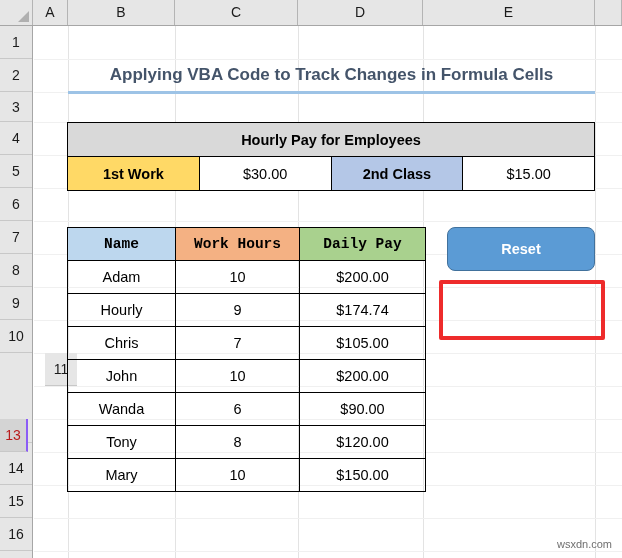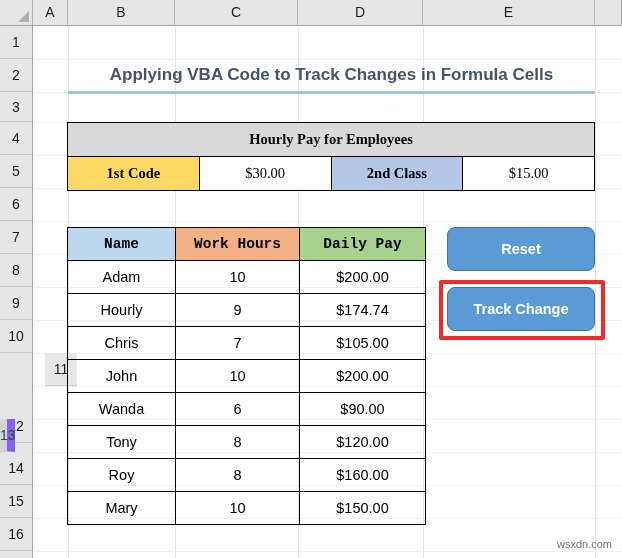--- a/index.html
+++ b/index.html
@@ -78,23 +78,23 @@
     text-align: center;
     font-size: 14px;
     color: #1b1b1b;
     background: #e6e6e6;
     border-bottom: 1px solid #c8c8c8;
     box-sizing: border-box;
     font-family: "Liberation Sans", sans-serif;
   }
   .row-head.selected {
     background: #d4d4d4;
-    color: #14532d;
-    border-right: 8px solid #8b5cf6;
-    width: 15px;
+    color: #b91c1c;
+    border-right: 2px solid #8b5cf6;
+    width: 28px;
   }
 
   
   #grid-body {
     position: absolute;
     left: 34px; top: 26px;
     width: 588px;
     height: 532px;
     background: #ffffff;
   }
@@ -132,21 +132,21 @@
   }
 
   
   #hourly-table {
     position: absolute;
     left: 67px;
     top: 122px;
     width: 528px;
     border-collapse: collapse;
     table-layout: fixed;
-    font-family: Liberation Serif, serif;
+    font-family: Liberation Sans, sans-serif;
   }
   #hourly-table td {
     border: 1px solid #000000;
     height: 33px;
     font-size: 14.5px;
     text-align: center;
     color: #000000;
     padding: 0;
   }
   .cell-title-band {
@@ -295,21 +295,21 @@
     </div>
 
   <div id="sheet-title">Applying VBA Code to Track Changes in Formula Cells</div>
 
   <table id="hourly-table">
     <tbody>
         <tr>
       <td class="cell-title-band" colspan="4">Hourly Pay for Employees</td>
     </tr>
     <tr>
-      <td class="cell-class-1" style="width:107px;">1st Code</td>
+      <td class="cell-class-1" style="width:107px;">1st Work</td>
       <td class="cell-plain" style="width:123px;">$30.00</td>
       <td class="cell-class-2" style="width:125px;">2nd Class</td>
       <td class="cell-plain" style="width:172px;">$15.00</td>
     </tr>
   </tbody>
     </table>
 
   <table id="employee-table">
     <thead>
       <tr>
@@ -343,33 +343,27 @@
           <td>Wanda</td>
           <td>6</td>
           <td>$90.00</td>
         </tr>
         <tr>
           <td>Tony</td>
           <td>8</td>
           <td>$120.00</td>
         </tr>
         <tr>
-          <td>Roy</td>
-          <td>8</td>
-          <td>$160.00</td>
-        </tr>
-        <tr>
           <td>Mary</td>
           <td>10</td>
           <td>$150.00</td>
         </tr>
       </tbody>
   </table>
 
   <div class="vba-button" id="reset-button">Reset</div>
 
-  <div class="vba-button" id="track-change-button">Track Change</div>
 
   <div id="highlight-box"></div>
 
   <div id="watermark">wsxdn.com</div>
 
 </div>
 
 </body></html>

